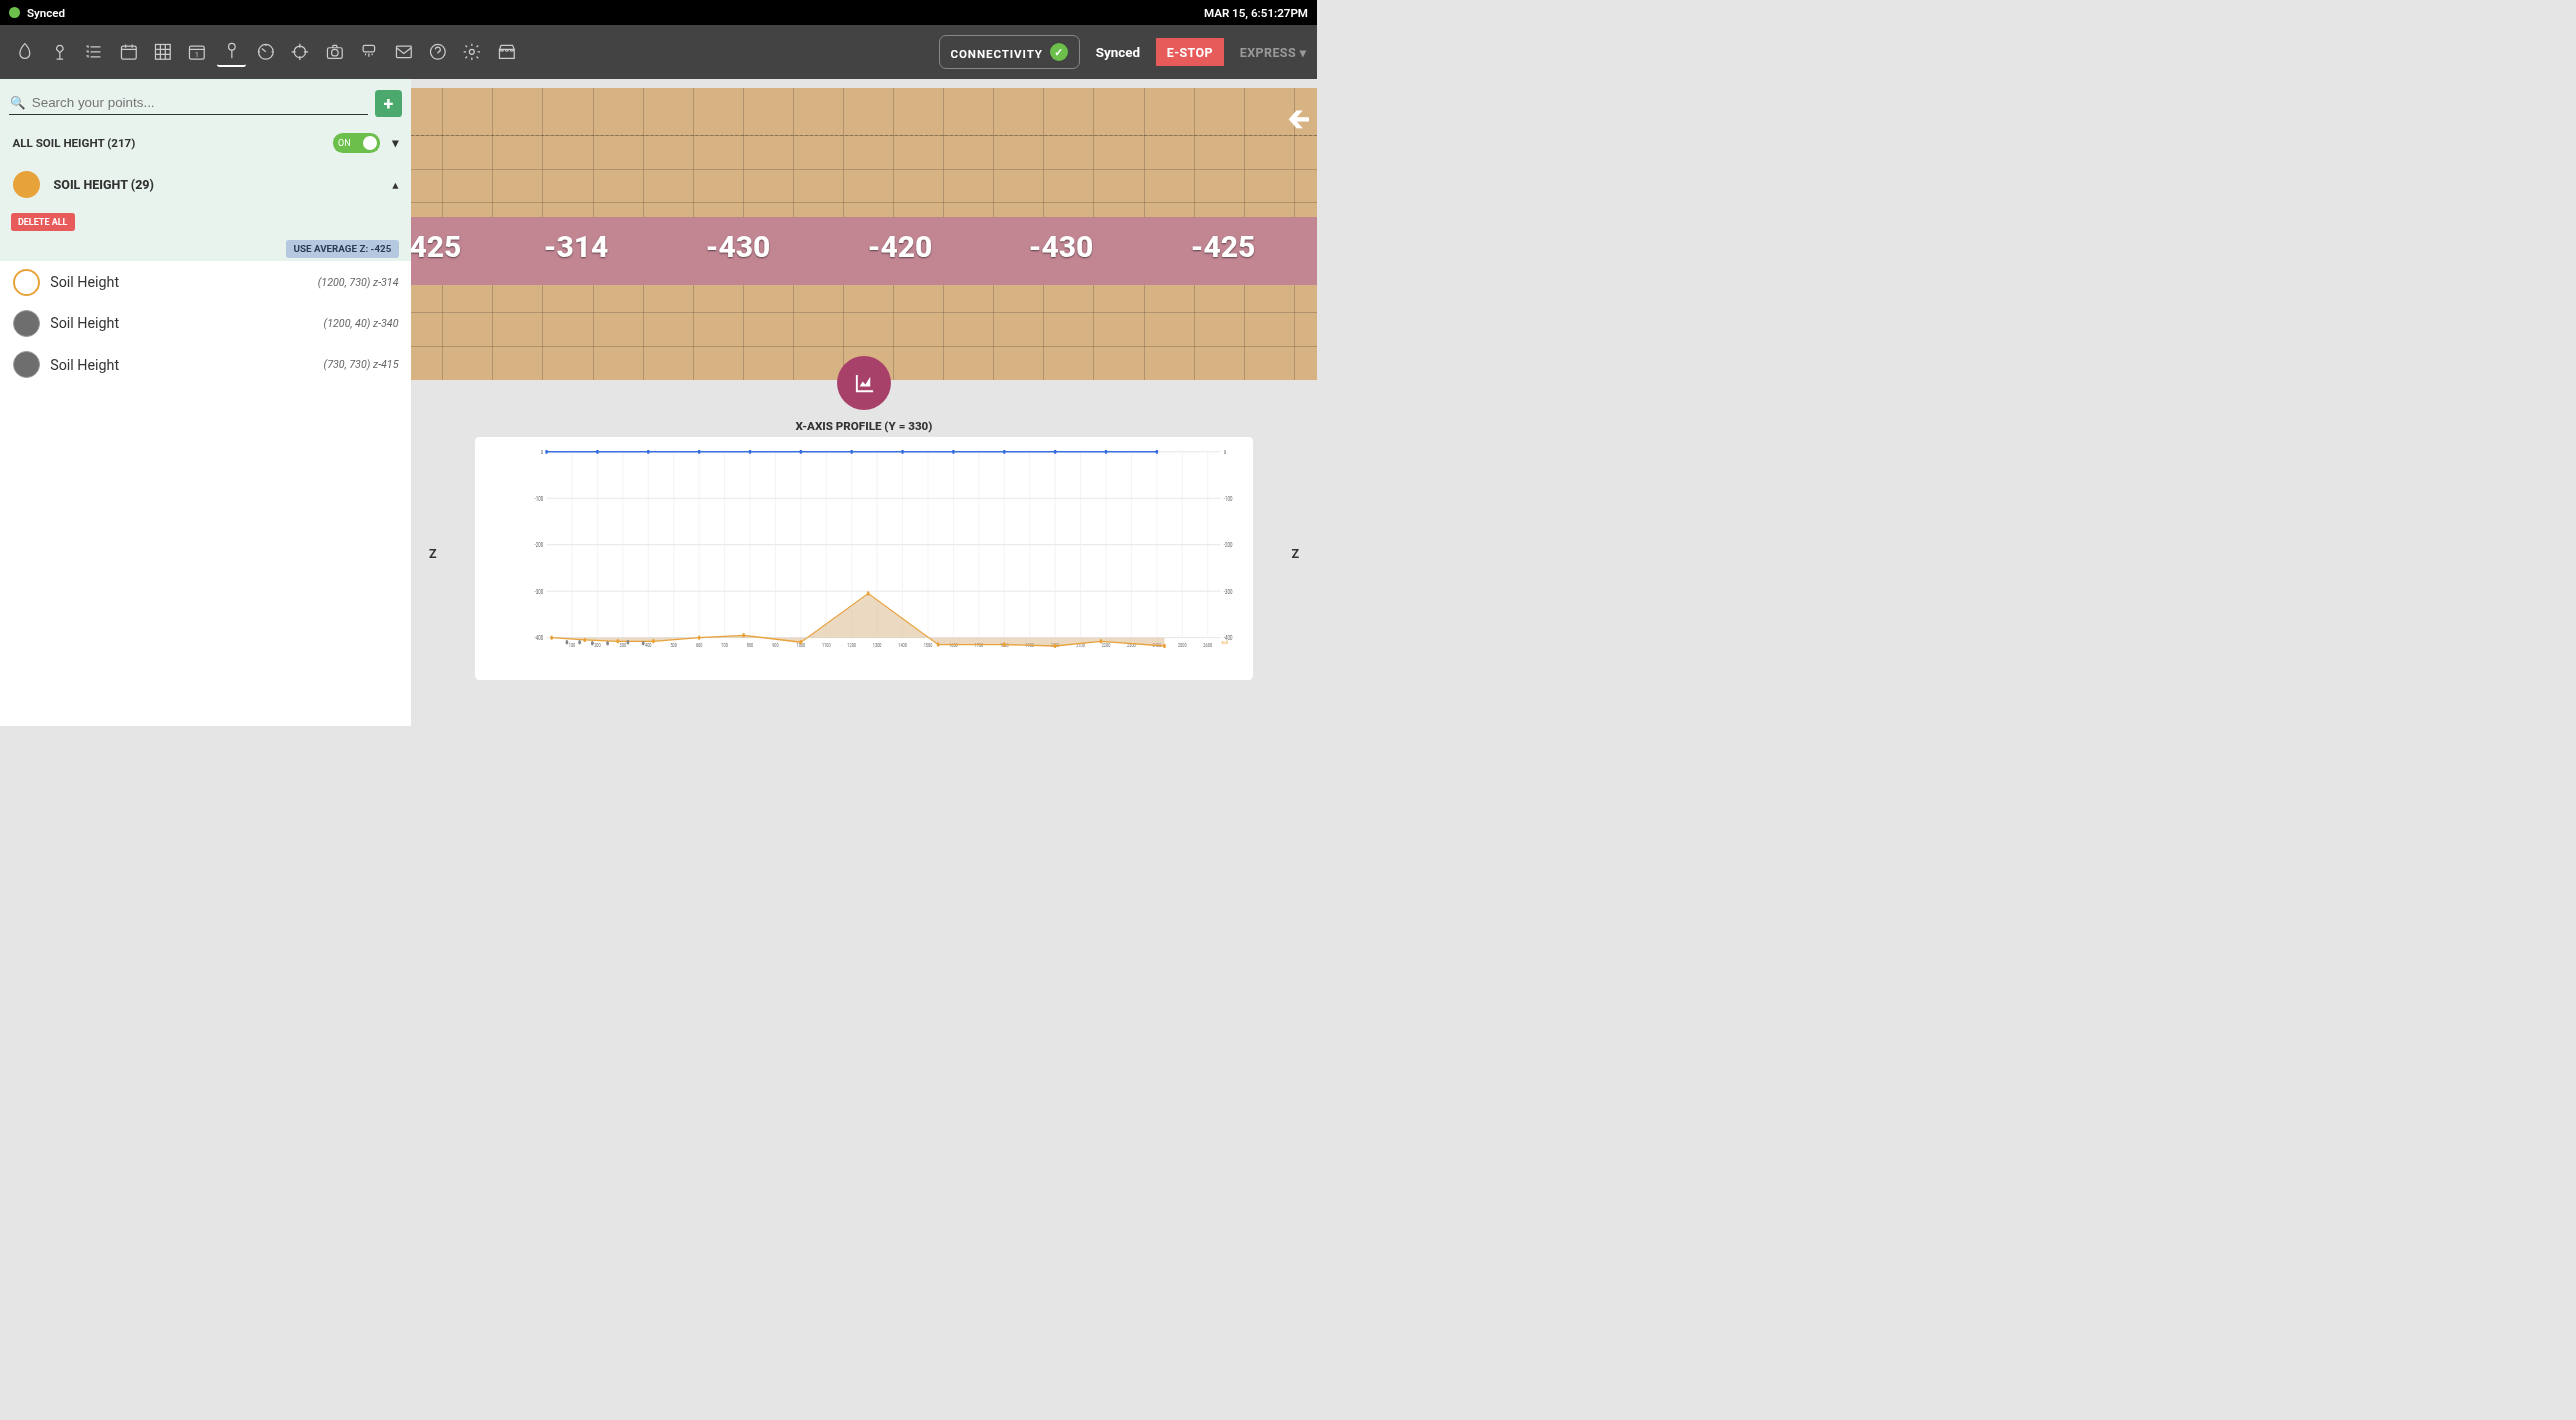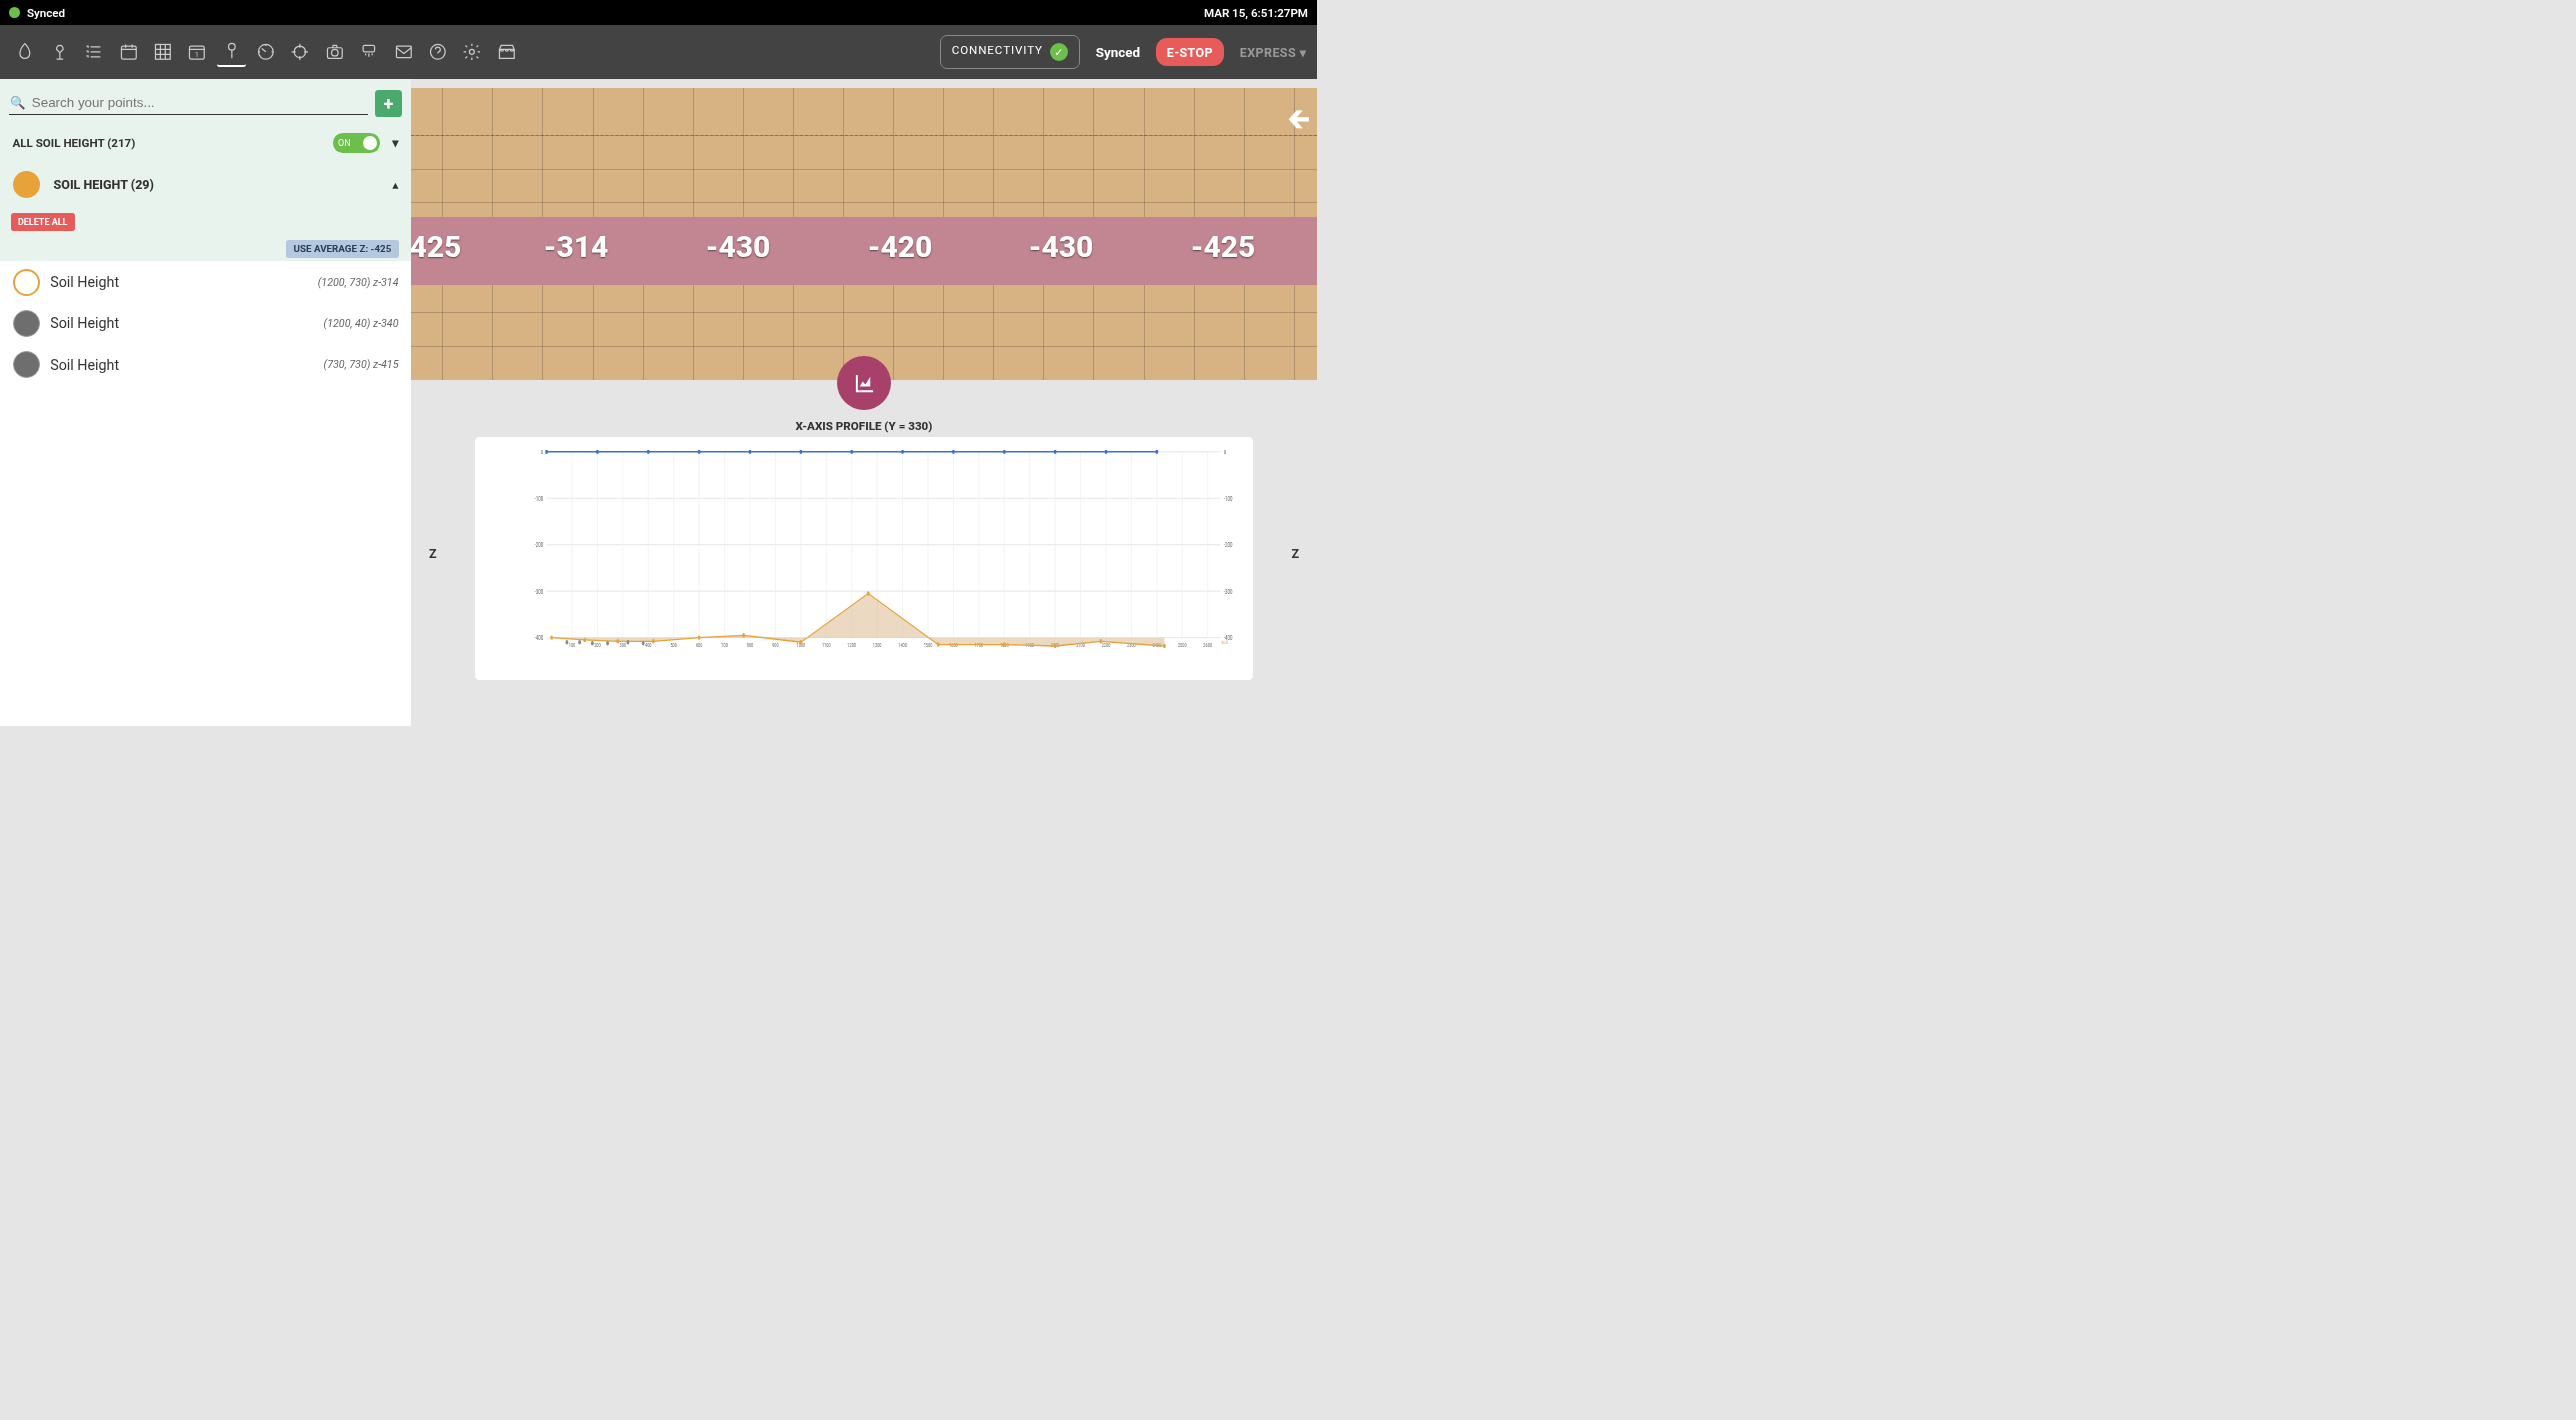--- a/index.html
+++ b/index.html
@@ -7,24 +7,24 @@
 
 .topbar { background: #000; color: #fff; height: 25px; display: flex; align-items: center; justify-content: space-between; padding: 0 9px; font-size: 11.6px; font-weight: 600; }
 .topbar-left { display: flex; align-items: center; gap: 7.2px; }
 .sync-dot { width: 10.7px; height: 10.7px; border-radius: 50%; background: #6cbf4b; }
 
 .mainbar { background: #434343; height: 54px; display: flex; align-items: center; padding: 0 10.7px; gap: 5.4px; }
 .tool-icon { width: 29px; height: 29px; display: flex; align-items: center; justify-content: center; color: #ddd; cursor: pointer; border-radius: 2.7px; }
 .tool-icon.active { border-bottom: 2.7px solid #fff; }
 .tool-icon svg { width: 19.7px; height: 19.7px; stroke: #ccc; fill: none; stroke-width: 1.5; }
 .mainbar-right { margin-left: auto; display: flex; align-items: center; gap: 16px; }
-.connectivity-btn { border: 0.9px solid #888; border-radius: 7px; padding: 7.2px 10.7px; display: flex; align-items: flex-start; gap: 7.2px; color: #fff; font-size: 11.6px; letter-spacing: 0.9px; font-weight: 400; }
+.connectivity-btn { border: 0.9px solid #888; border-radius: 7px; padding: 7.2px 10.7px; display: flex; align-items: flex-end; gap: 7.2px; color: #fff; font-size: 11.6px; letter-spacing: 0.9px; font-weight: 700; }
 .conn-check { width: 18px; height: 18px; background: #6cbf4b; border-radius: 50%; display: flex; align-items: center; justify-content: center; color: #fff; font-size: 10.7px; }
 .synced-txt { color: #fff; font-weight: 700; font-size: 13.4px; }
-.estop-btn { background: #e85b5b; color: #fff; padding: 6.3px 10.7px; border-radius: 11px; font-weight: 700; font-size: 12.5px; letter-spacing: 0.4px; }
+.estop-btn { background: #e85b5b; color: #fff; padding: 6.3px 10.7px; border-radius: 1px; font-weight: 700; font-size: 12.5px; letter-spacing: 0.4px; }
 .express-btn { color: #999; font-weight: 700; font-size: 12.5px; letter-spacing: 0.4px; display: flex; align-items: center; gap: 3.6px; }
 
 .content { display: flex; height: 648px; }
 .sidebar { width: 411px; background: #e9f3ee; display: flex; flex-direction: column; }
 .search-row { display: flex; align-items: center; padding: 10.7px 9px 7.2px 9px; gap: 7.2px; }
 .search-wrap { flex: 1; border-bottom: 0.9px solid #333; display: flex; align-items: center; gap: 5.4px; padding: 3.6px 1.8px; }
 .search-wrap input { border: none; background: transparent; outline: none; font-size: 13.4px; flex: 1; }
 .add-btn { width: 27px; height: 27px; background: #4ba96e; color: #fff; border-radius: 3.6px; display: flex; align-items: center; justify-content: center; font-size: 18px; font-weight: 700; }
 
 .section-hdr { display: flex; align-items: center; padding: 9px 12.5px; font-weight: 700; font-size: 11.6px; color: #333; }

